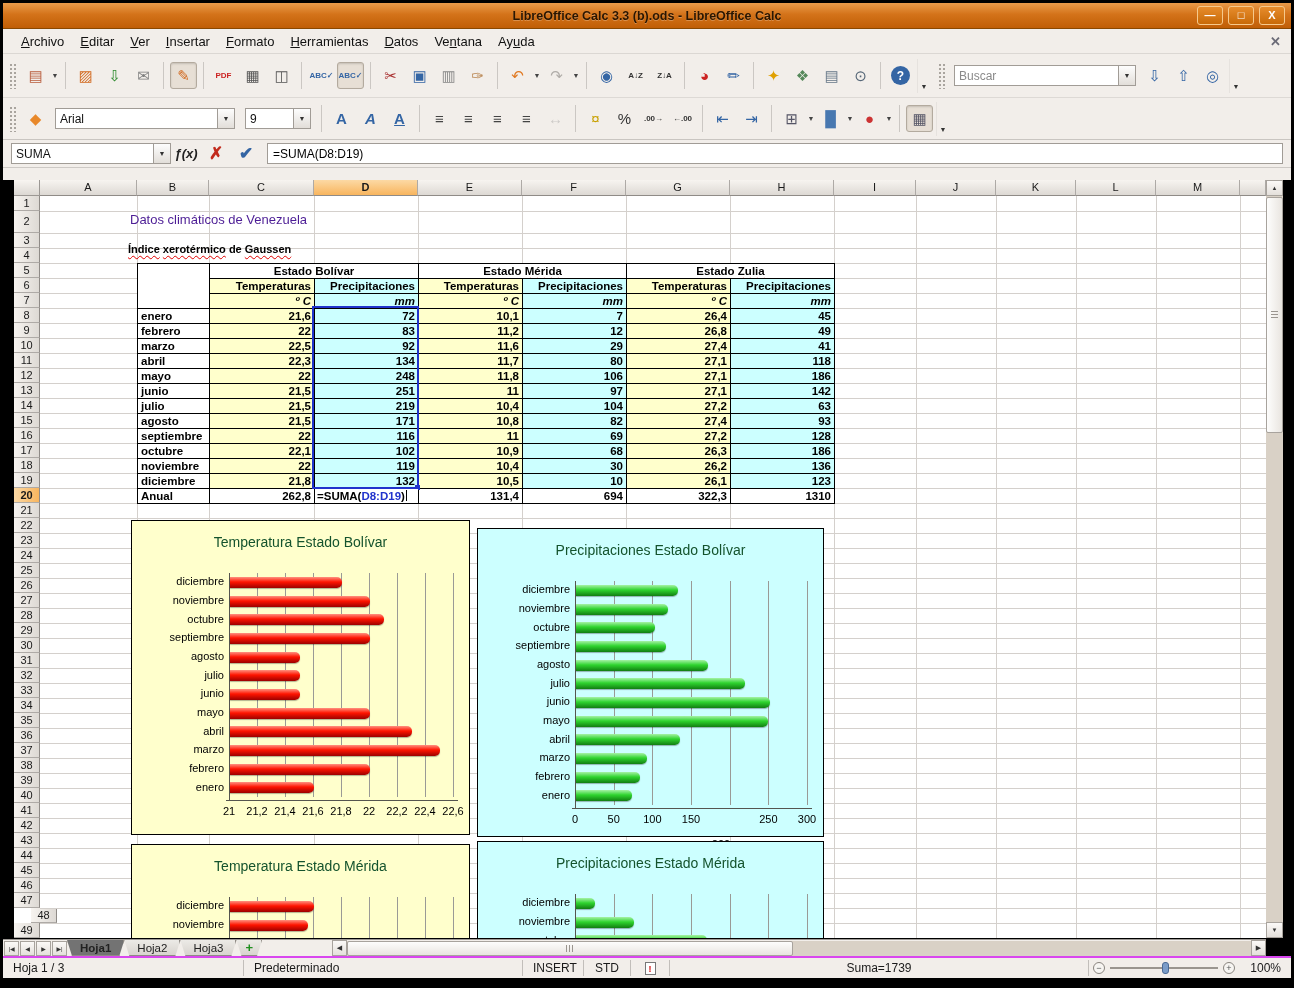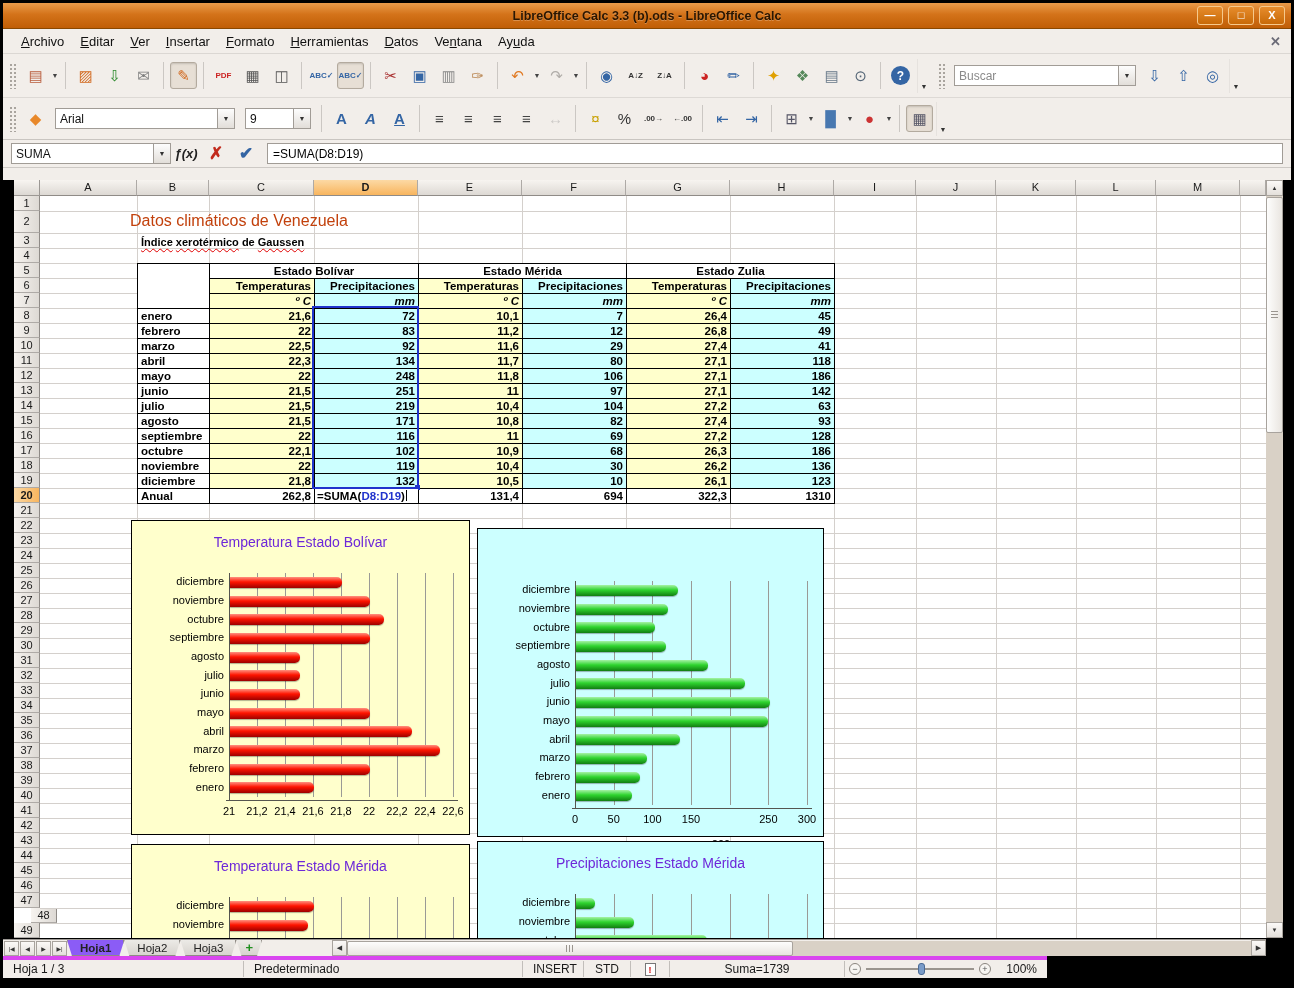--- a/index.html
+++ b/index.html
@@ -74,21 +74,21 @@
     border-right:1px solid #aeaaa6;border-bottom:1px solid #8f8b87;
     font-size:11px;text-align:center;line-height:15px;color:#1a1a1a;}
   .col-hdr.active{background:linear-gradient(#fcd9a4,#f8b55e);font-weight:bold;}
   .row-hdr{position:absolute;left:0;width:26px;background:linear-gradient(90deg,#f7f4f0,#ddd9d4);
     border-right:1px solid #8f8b87;border-bottom:1px solid #aeaaa6;
     font-size:11px;text-align:center;color:#1a1a1a;}
   .row-hdr.active{background:linear-gradient(90deg,#fcd9a4,#f8b55e);font-weight:bold;}
   .gl-v{position:absolute;width:1px;background:#d4d0cc;top:16px;}
   .gl-h{position:absolute;height:1px;background:#d4d0cc;left:26px;}
 
-  #sheet-title{position:absolute;font-size:16px;color:#c2410c;white-space:nowrap;}
+  #sheet-title{position:absolute;font-size:13px;color:#4c1d95;white-space:nowrap;}
   #sheet-subtitle{position:absolute;font-size:11px;font-weight:bold;color:#000;white-space:nowrap;}
   .sq{text-decoration:underline wavy #e00000 1px;text-underline-offset:2px;}
 
   #data-table{position:absolute;border-collapse:collapse;table-layout:fixed;}
   #data-table td{border:1px solid #000;font-size:11.5px;font-weight:bold;padding:0 3px;height:15px;
     white-space:nowrap;overflow:hidden;color:#000;background:#fff;}
   #data-table td.yellow{background:#ffffcc;}
   #data-table td.cyan{background:#ccffff;}
   #data-table td.num{text-align:right;}
   #data-table td.ctr{text-align:center;}
@@ -96,37 +96,37 @@
 
   #range-border{position:absolute;border:2px solid #2133cc;pointer-events:none;}
   #range-handle{position:absolute;width:5px;height:5px;background:#2133cc;}
   #edit-cell{position:absolute;background:#fff;font-size:11.5px;font-weight:bold;display:flex;
     align-items:center;padding-left:2px;white-space:nowrap;}
   #edit-cell .rng{color:#2133cc;}
   #edit-caret{display:inline-block;width:1px;height:11px;background:#000;margin-left:1px;}
 
   
   .chart{position:absolute;border:1px solid #000;}
-  .chart-title{position:absolute;left:0;right:0;top:13px;text-align:center;font-size:14px;color:#6d28d9;}
+  .chart-title{position:absolute;left:0;right:0;top:13px;text-align:center;font-size:14px;color:#14532d;}
   .plot-line-v{position:absolute;width:1px;background:#9a9a96;}
   .axis-v{position:absolute;width:1px;background:#55554f;}
   .axis-h{position:absolute;height:1px;background:#55554f;}
   .cat-label{position:absolute;font-size:11px;color:#000;text-align:right;}
   .tick-label{position:absolute;font-size:11px;color:#000;text-align:center;}
   .bar{position:absolute;height:11px;border-radius:0 5px 5px 0;box-shadow:0 1px 1px rgba(0,0,0,.3);}
 
   
   #tabbar{position:absolute;left:3px;top:939px;width:1263px;height:17px;background:#f2eeea;
     display:flex;align-items:stretch;border-top:1px solid #9c9894;}
   .tabnav{width:15px;height:15px;margin:1px 0 0 1px;border:1px solid #a8a39d;background:linear-gradient(#fbf9f7,#e4e0db);
     font-size:6px;display:flex;align-items:center;justify-content:center;color:#333;flex:none;}
   .sheet-tab{margin-top:0;padding:0 12px;font-size:11.5px;display:flex;align-items:center;flex:none;
     background:linear-gradient(#eceae6,#d8d4cf);border:1px solid #8f8b85;border-top:none;color:#222;
     clip-path:polygon(0 0,100% 0,calc(100% - 5px) 100%,5px 100%);}
-  .sheet-tab.active{background:#8b5cf6;font-weight:bold;}
+  .sheet-tab.active{background:#737373;font-weight:bold;}
   .sheet-tab.add{color:#1f8f1f;font-weight:bold;font-size:13px;padding:0 8px;}
   #tab-spacer{width:70px;flex:none;}
   #hscroll{flex:1;display:flex;align-items:stretch;margin-top:1px;}
   .scroll-btn{width:15px;border:1px solid #a8a39d;background:linear-gradient(#fbf9f7,#e4e0db);
     display:flex;align-items:center;justify-content:center;font-size:7px;color:#333;flex:none;}
   #hscroll-track{flex:1;background:#d9d1c6;position:relative;}
   #hscroll-thumb{position:absolute;left:0;top:0;bottom:0;width:446px;background:linear-gradient(#fdfdfc,#e9e5e0);
     border:1px solid #a8a39d;border-radius:2px;display:flex;align-items:center;justify-content:center;}
   .grip{width:9px;height:7px;background:repeating-linear-gradient(90deg,#9a958f 0 1px,transparent 1px 3px);}
 
@@ -134,22 +134,22 @@
   #vscroll{position:absolute;left:1266px;top:180px;width:17px;height:758px;background:#d9d1c6;}
   .vs-btn{position:absolute;left:0;width:17px;height:16px;border:1px solid #a8a39d;
     background:linear-gradient(#fbf9f7,#e4e0db);display:flex;align-items:center;justify-content:center;
     font-size:6px;color:#333;}
   #vscroll-thumb{position:absolute;left:0;top:17px;width:17px;height:236px;
     background:linear-gradient(90deg,#fdfdfc,#e9e5e0);border:1px solid #a8a39d;border-radius:2px;
     display:flex;align-items:center;justify-content:center;}
   .grip-v{width:7px;height:9px;background:repeating-linear-gradient(#9a958f 0 1px,transparent 1px 3px);}
 
   
-  #statusbar{position:absolute;left:3px;top:956px;width:1044px;height:22px;background:#f2eeea;
-    border-top:4px solid #d946ef;display:flex;align-items:center;font-size:12px;color:#1a1a1a;justify-content:center;}
+  #statusbar{position:absolute;left:3px;top:956px;width:1288px;height:22px;background:#f2eeea;
+    border-top:2px solid #d946ef;display:flex;align-items:center;font-size:12px;color:#1a1a1a;justify-content:center;}
   .sb-sep{width:1px;height:16px;background:#c2beba;flex:none;}
   .sb-field{padding:0 10px;white-space:nowrap;}
   #sb-sheetinfo{width:240px;}
   #sb-style{width:278px;}
   #sb-insert{width:60px;text-align:center;}
   #sb-std{width:46px;text-align:center;}
   #sb-mod{width:38px;text-align:center;}
   #sb-mod .doc{display:inline-block;width:11px;height:13px;border:1px solid #777;background:#fff;
     color:#d01010;font-weight:bold;font-size:9px;line-height:12px;text-align:center;}
   #sb-sum{flex:1;text-align:center;}
@@ -518,21 +518,21 @@
       <div class="gl-h" style="top: 623px; width: 1226px;"></div>
       <div class="gl-h" style="top: 638px; width: 1226px;"></div>
       <div class="gl-h" style="top: 653px; width: 1226px;"></div>
       <div class="gl-h" style="top: 668px; width: 1226px;"></div>
       <div class="gl-h" style="top: 683px; width: 1226px;"></div>
       <div class="gl-h" style="top: 698px; width: 1226px;"></div>
       <div class="gl-h" style="top: 713px; width: 1226px;"></div>
       <div class="gl-h" style="top: 728px; width: 1226px;"></div>
       <div class="gl-h" style="top: 743px; width: 1226px;"></div>
       <div id="sheet-title" style="left: 116px; top: 32px;">Datos climáticos de Venezuela</div>
-      <div id="sheet-subtitle" style="left: 114px; top: 56px; margin-left: 13px;"><span class="sq">Índice</span><span> </span><span class="sq">xerotérmico</span><span> de </span><span class="sq">Gaussen</span></div>
+      <div id="sheet-subtitle" style="left: 114px; top: 63px;"><span class="sq">Índice</span><span> </span><span class="sq">xerotérmico</span><span> de </span><span class="sq">Gaussen</span></div>
       <table id="data-table" style="left: 123px; top: 83px;">
         <colgroup>
           <col style="width: 72px;">
           <col style="width: 105px;">
           <col style="width: 104px;">
           <col style="width: 104px;">
           <col style="width: 104px;">
           <col style="width: 104px;">
           <col style="width: 104px;">
         </colgroup>
@@ -721,20 +721,21 @@
         <div class="cat-label" style="left: 4px; width: 88px; top: 203.667px;">abril</div>
         <div class="bar" style="left: 98px; top: 205.167px; width: 182px; background: linear-gradient(rgb(255, 145, 128) 0%, rgb(255, 20, 0) 45%, rgb(156, 0, 0) 100%);"></div>
         <div class="cat-label" style="left: 4px; width: 88px; top: 222.333px;">marzo</div>
         <div class="bar" style="left: 98px; top: 223.833px; width: 210px; background: linear-gradient(rgb(255, 145, 128) 0%, rgb(255, 20, 0) 45%, rgb(156, 0, 0) 100%);"></div>
         <div class="cat-label" style="left: 4px; width: 88px; top: 241px;">febrero</div>
         <div class="bar" style="left: 98px; top: 242.5px; width: 140px; background: linear-gradient(rgb(255, 145, 128) 0%, rgb(255, 20, 0) 45%, rgb(156, 0, 0) 100%);"></div>
         <div class="cat-label" style="left: 4px; width: 88px; top: 259.667px;">enero</div>
         <div class="bar" style="left: 98px; top: 261.167px; width: 84px; background: linear-gradient(rgb(255, 145, 128) 0%, rgb(255, 20, 0) 45%, rgb(156, 0, 0) 100%);"></div>
       </div>
       <div class="chart" style="left: 463px; top: 348px; width: 347px; height: 309px; background: rgb(204, 255, 255);">
+        <div class="chart-title">Precipitaciones Estado Bolívar</div>
         <div class="tick-label" style="left: 77px; top: 284px; width: 40px;">0</div>
         <div class="plot-line-v" style="left: 135.667px; top: 52px; height: 224px;"></div>
         <div class="tick-label" style="left: 115.667px; top: 284px; width: 40px;">50</div>
         <div class="plot-line-v" style="left: 174.333px; top: 52px; height: 224px;"></div>
         <div class="tick-label" style="left: 154.333px; top: 284px; width: 40px;">100</div>
         <div class="plot-line-v" style="left: 213px; top: 52px; height: 224px;"></div>
         <div class="tick-label" style="left: 193px; top: 284px; width: 40px;">150</div>
         <div class="plot-line-v" style="left: 251.667px; top: 52px; height: 224px;"></div>
         <div class="tick-label" style="left: 223px; top: 284px; width: 40px; margin-top: 25px;">200</div>
         <div class="plot-line-v" style="left: 290.333px; top: 52px; height: 224px;"></div>

